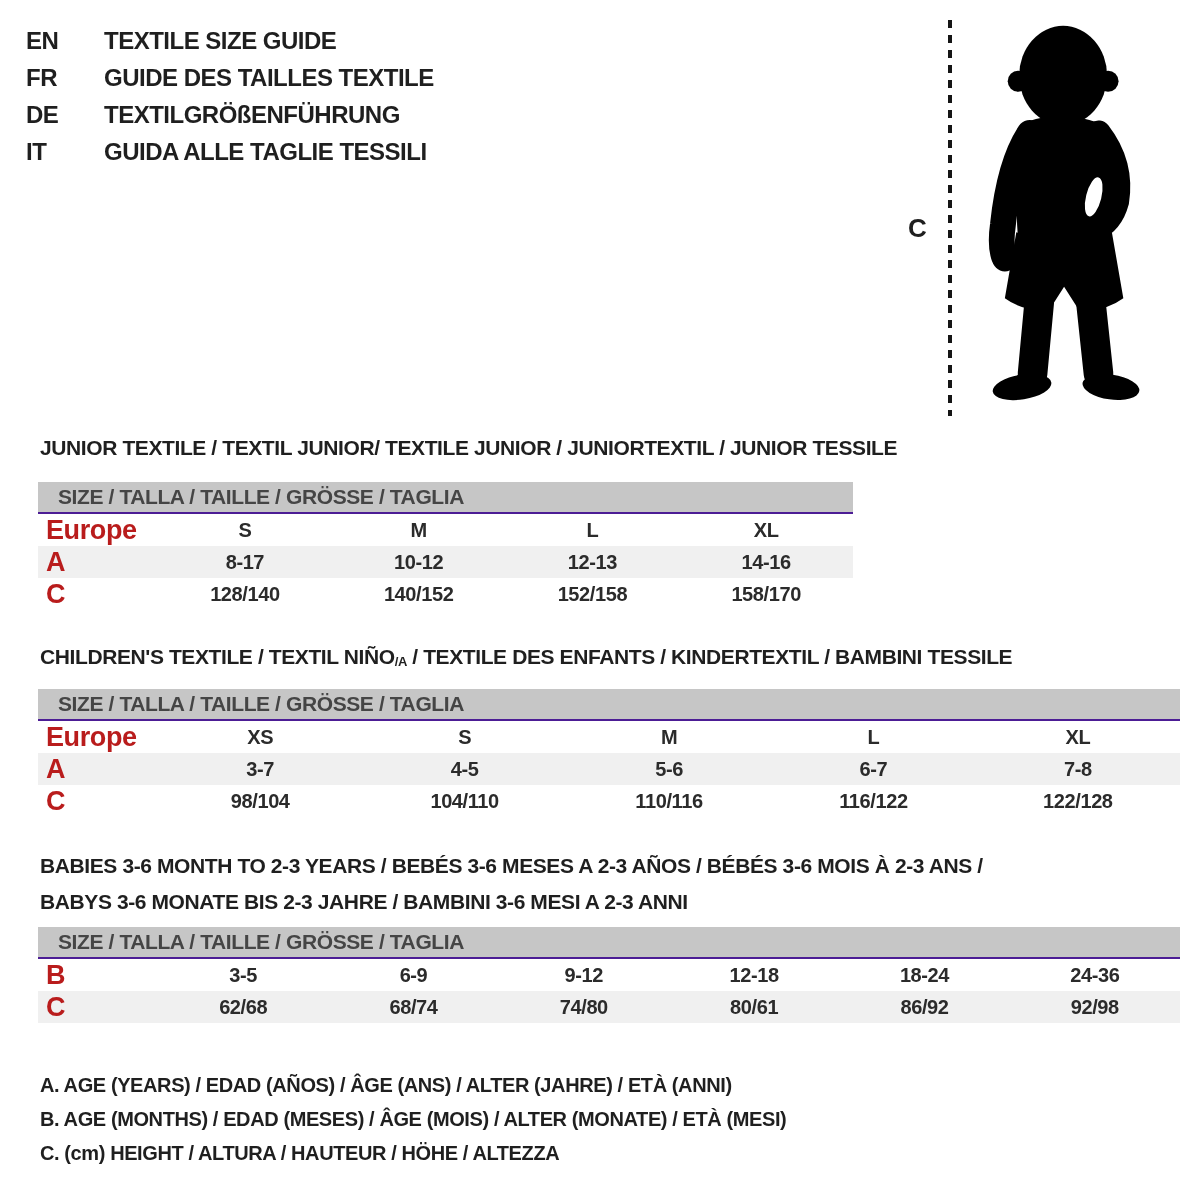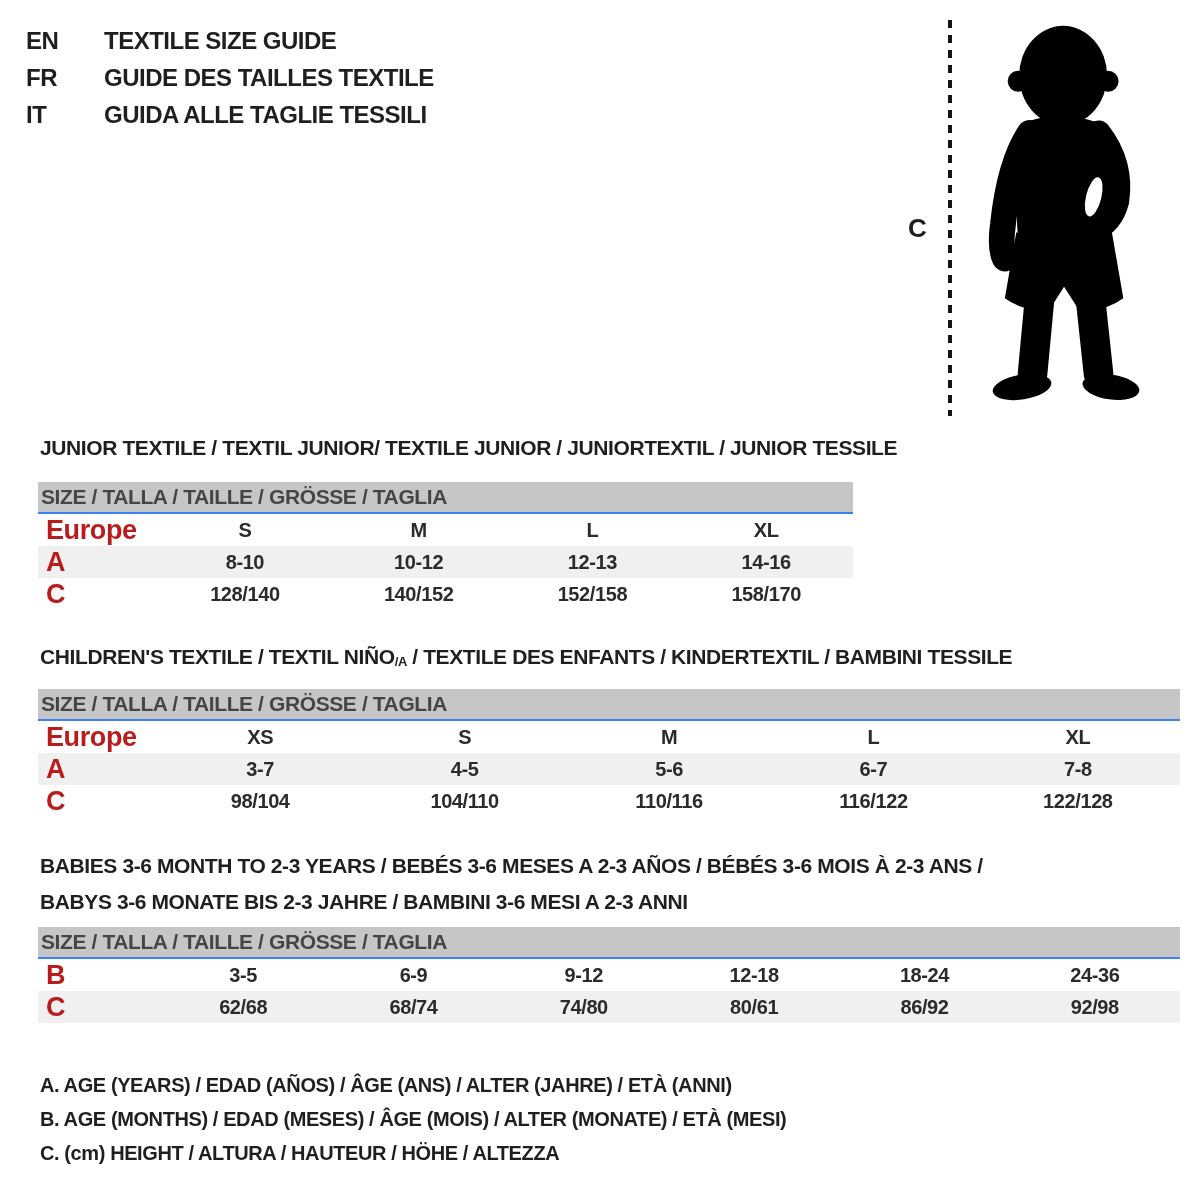--- a/index.html
+++ b/index.html
@@ -35,22 +35,22 @@
   .sec-title {
     font-size: 21px; font-weight: 700; letter-spacing: -0.4px; white-space: nowrap;
   }
   .title-sub { font-size: 13px; vertical-align: -2px; }
 
   
   .stable { left: 38px; }
   .thead {
     height: 32px; background: #c6c6c6; color: #454545;
     font-size: 21px; font-weight: 700; letter-spacing: -0.4px;
-    display: flex; align-items: center; padding-left: 3px; box-sizing: border-box;
-    border-bottom: 2px solid #3b82f6;
+    display: flex; align-items: center; padding-left: 20px; box-sizing: border-box;
+    border-bottom: 2px solid #4c1d95;
   }
   .srow { display: flex; height: 32px; align-items: center; }
   .srow.alt { background: #f0f0f0; }
   .slabel {
     width: 120px; padding-left: 8px; box-sizing: border-box;
     font-size: 27px; font-weight: 700; letter-spacing: -0.4px; color: #b91c1c;
   }
   .scell {
     flex: 1; text-align: center;
     font-size: 20px; font-weight: 700; letter-spacing: -0.4px; color: #2b2b2b;
@@ -75,20 +75,24 @@
 <div class="abs lang-block">
   <div class="lang-row">
     <span class="lang-code">EN</span>
     <span class="lang-label">TEXTILE SIZE GUIDE</span>
   </div>
   <div class="lang-row">
     <span class="lang-code">FR</span>
     <span class="lang-label">GUIDE DES TAILLES TEXTILE</span>
   </div>
   <div class="lang-row">
+    <span class="lang-code">DE</span>
+    <span class="lang-label">TEXTILGRÖßENFÜHRUNG</span>
+  </div>
+  <div class="lang-row">
     <span class="lang-code">IT</span>
     <span class="lang-label">GUIDA ALLE TAGLIE TESSILI</span>
   </div>
 </div>
 
 <div class="abs measure-line"></div>
 <div class="abs measure-label">C</div>
 
 <svg class="abs baby-svg" width="172" height="404" viewBox="0 0 180 410" aria-hidden="true">
   <g fill="#000000">
@@ -125,21 +129,21 @@
   <div class="thead">SIZE / TALLA / TAILLE / GRÖSSE / TAGLIA</div>
   <div class="srow">
     <span class="slabel">Europe</span>
     <span class="scell">S</span>
     <span class="scell">M</span>
     <span class="scell">L</span>
     <span class="scell">XL</span>
   </div>
   <div class="srow alt">
     <span class="slabel">A</span>
-    <span class="scell">8-10</span>
+    <span class="scell">8-17</span>
     <span class="scell">10-12</span>
     <span class="scell">12-13</span>
     <span class="scell">14-16</span>
   </div>
   <div class="srow">
     <span class="slabel">C</span>
     <span class="scell">128/140</span>
     <span class="scell">140/152</span>
     <span class="scell">152/158</span>
     <span class="scell">158/170</span>

